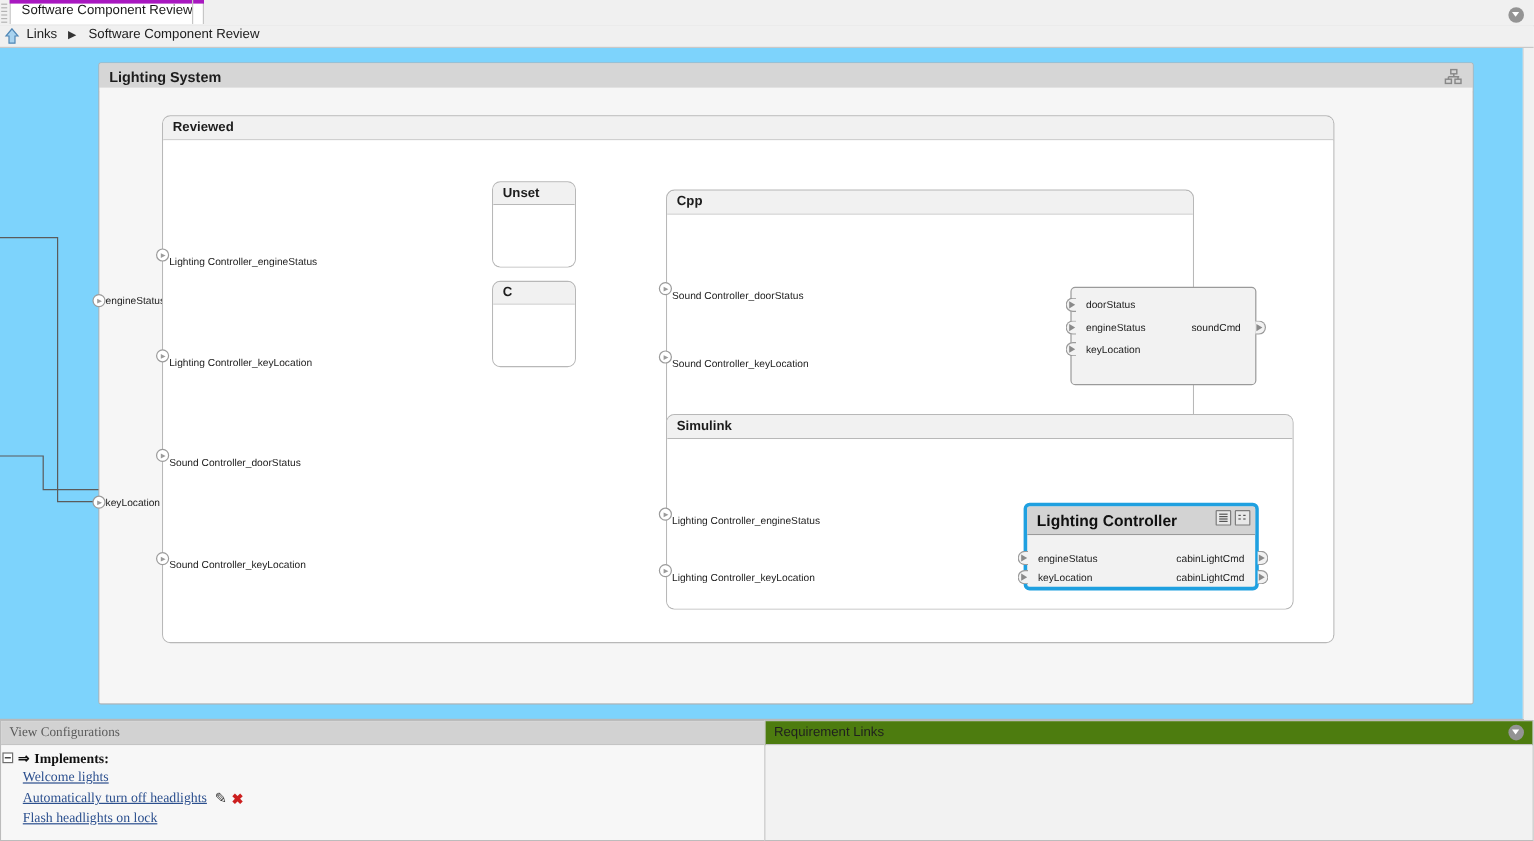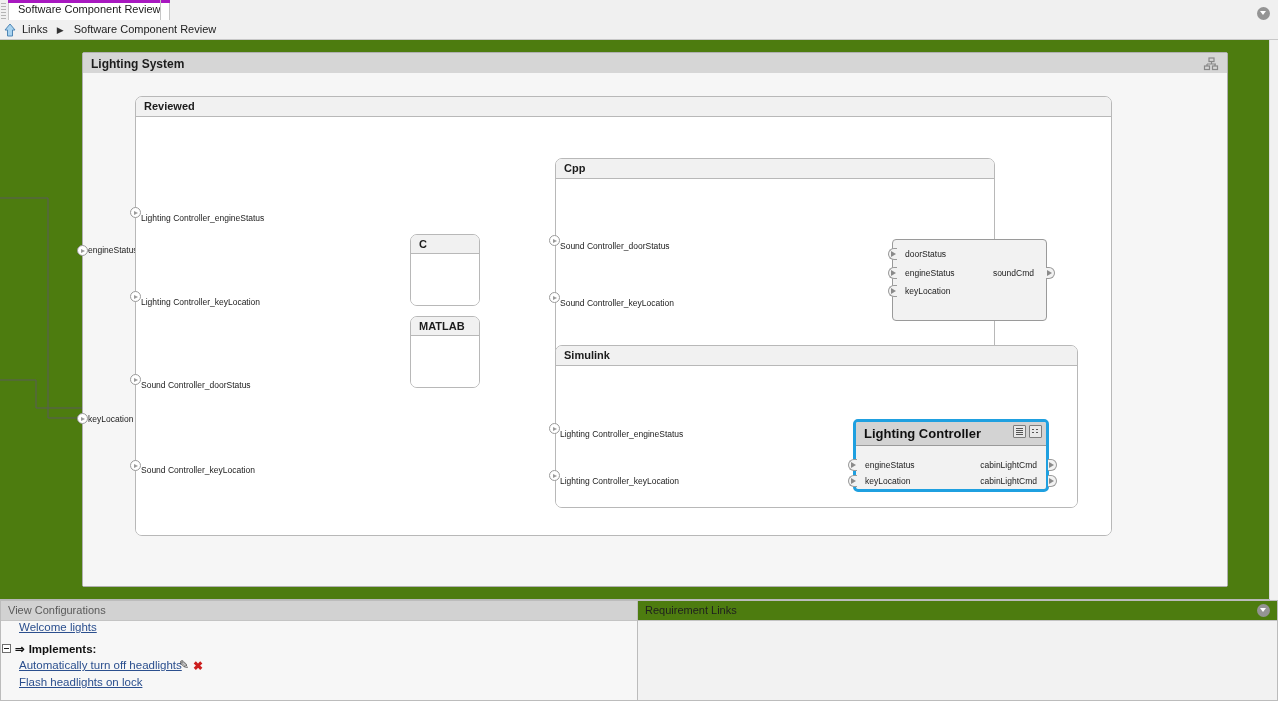--- a/index.html
+++ b/index.html
@@ -33,21 +33,21 @@
 
   
   .crumbbar{position:absolute;left:0;top:21px;width:1278px;height:18px;background:#f0f0f0;
             border-bottom:1px solid #c8c8c8;}
   .homeicon{position:absolute;left:2px;top:1px;width:16px;height:16px;}
   .crumbs{position:absolute;left:22px;top:2px;font-size:11px;color:#202020;white-space:nowrap;}
   .crumbs .ci{cursor:default;}
   .crumbs .arrow{display:inline-block;margin:0 7px 0 6px;font-size:9px;color:#333;}
 
   
-  .canvas{position:absolute;left:0;top:40px;width:1270px;height:559px;background:#4d7c0f;
+  .canvas{position:absolute;left:0;top:40px;width:1270px;height:559px;background:#7dd3fc;
           overflow:hidden;border-bottom:1px solid #b9b9b9;}
   .vscroll{position:absolute;right:0;top:40px;width:8px;height:559px;background:#f1f1f1;
            border-left:1px solid #dcdcdc;}
 
   
   .grp{position:absolute;box-sizing:border-box;border:1px solid #b8b8b8;border-radius:7px;
        background:#ffffff;}
   .grp > .hd{height:19px;line-height:19px;background:#d6d6d6;border-bottom:1px solid #b8b8b8;
              border-radius:6px 6px 0 0;padding-left:8px;font-size:11px;font-weight:bold;color:#1c1c1c;
              white-space:nowrap;position:relative;}
@@ -119,21 +119,21 @@
   .plabel{position:absolute;font-size:8.5px;color:#1b1b1b;white-space:nowrap;}
 
   
   svg.wires{position:absolute;left:0;top:0;width:1270px;height:559px;overflow:visible;}
   svg.wires path{fill:none;stroke:#5b5b5b;stroke-width:1;}
 
   
   .dock{position:absolute;left:0;top:600px;width:1278px;height:101px;background:#f0f0f0;}
   .pane{position:absolute;top:0;height:101px;box-sizing:border-box;background:#f7f7f7;
         border:1px solid #bcbcbc;}
-  #paneLeft{left:0;width:761px;}
+  #paneLeft{left:0;width:761px;font-family:Liberation Serif, serif;}
   #paneRight{left:637px;width:641px;}
   .pane .ptitle{height:19px;line-height:19px;padding-left:7px;font-size:11px;color:#3c3c3c;
                 border-bottom:1px solid #c4c4c4;position:relative;white-space:nowrap;}
   #paneLeft .ptitle{background:#d2d2d2;color:#5a5a5a;}
   #paneRight .ptitle{background:#4d7c0f;color:#1f1f1f;}
   .ptitle .circ-chev{position:absolute;right:7px;top:3px;}
   .pane .pbody{position:absolute;left:0;right:0;top:20px;bottom:0;background:#f7f7f7;overflow:hidden;}
   #paneRight .pbody{background:#f2f2f2;}
 
   .treerow{position:relative;font-size:11.5px;color:#111;white-space:nowrap;}
@@ -245,29 +245,29 @@
 
     <div class="iport" style="left:130px;top:167px;"></div>
     <span class="plabel" style="left:141px;top:173px;">Lighting Controller_engineStatus</span>
     <div class="iport" style="left:130px;top:251px;"></div>
     <span class="plabel" style="left:141px;top:257px;">Lighting Controller_keyLocation</span>
     <div class="iport" style="left:130px;top:334px;"></div>
     <span class="plabel" style="left:141px;top:340px;">Sound Controller_doorStatus</span>
     <div class="iport" style="left:130px;top:420px;"></div>
     <span class="plabel" style="left:141px;top:425px;">Sound Controller_keyLocation</span>
 
+    <div class="grp soft" id="gUnset">
+      <div class="hd">
+        <span>Unset</span>
+      </div>
+      <div class="bd"></div>
+    </div>
     <div class="grp soft" id="gC">
       <div class="hd">
         <span>C</span>
-      </div>
-      <div class="bd"></div>
-    </div>
-    <div class="grp soft" id="gMATLAB">
-      <div class="hd">
-        <span>MATLAB</span>
       </div>
       <div class="bd"></div>
     </div>
 
     <div class="grp soft" id="gCpp">
       <div class="hd">
         <span>Cpp</span>
       </div>
       <div class="bd">
 
@@ -343,32 +343,32 @@
 
   <div class="dock">
 
     <div class="pane" id="paneLeft">
       <div class="ptitle">
         <span>View Configurations</span>
         <span class="circ-chev"></span>
       </div>
       <div class="pbody">
 
-        <div class="treerow" style="height:17px;">
-          <span class="lnk" style="top:0;">Welcome lights</span>
-        </div>
-
         <div class="treerow" style="height:18px;margin-top:3px;">
           <span class="expander"></span>
           <span class="impl">
             <span class="ar">⇒</span><span>Implements:</span>
           </span>
         </div>
 
         <div class="treerow" style="height:17px;">
+          <span class="lnk" style="top:0;">Welcome lights</span>
+        </div>
+
+        <div class="treerow" style="height:17px;">
           <span class="lnk" style="top:0;">Automatically turn off headlights</span>
           <span class="pencil" style="left:178px;top:-1px;">✎</span>
           <span class="xmark" style="left:192px;top:0px;">✖</span>
         </div>
 
         <div class="treerow" style="height:17px;text-align:center;">
           <span class="lnk" style="top:0;">Flash headlights on lock</span>
         </div>
 
       </div>

